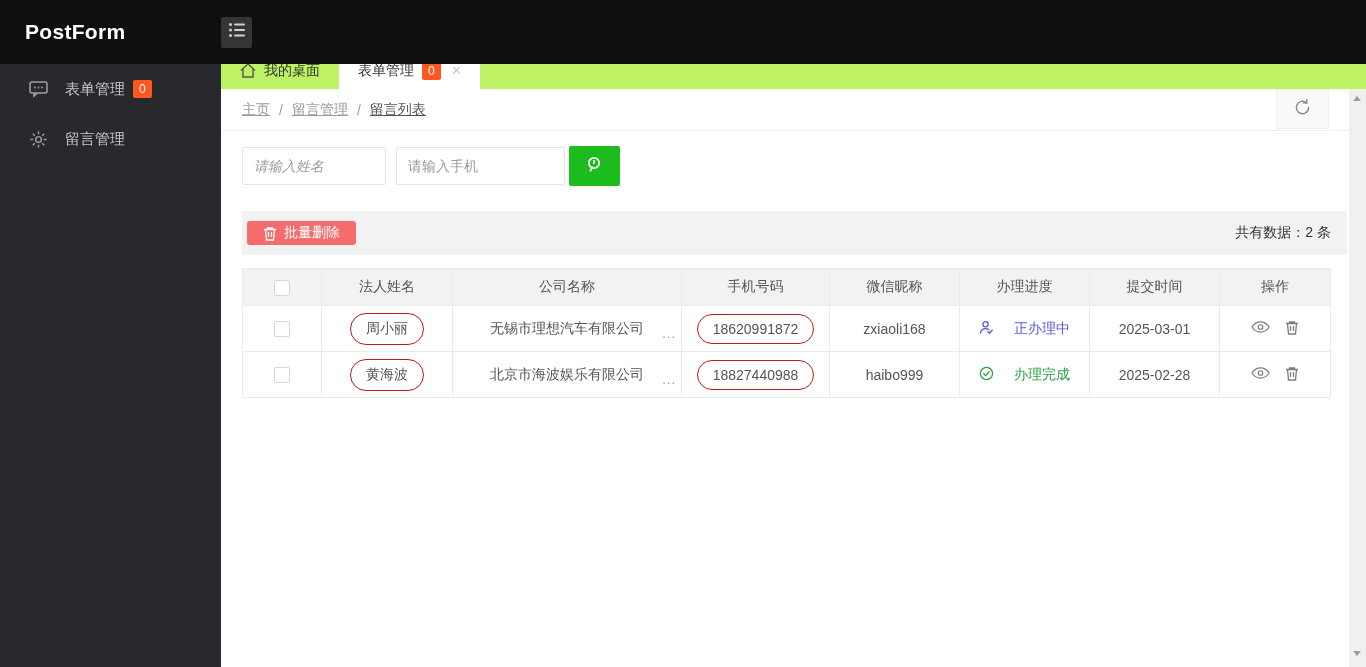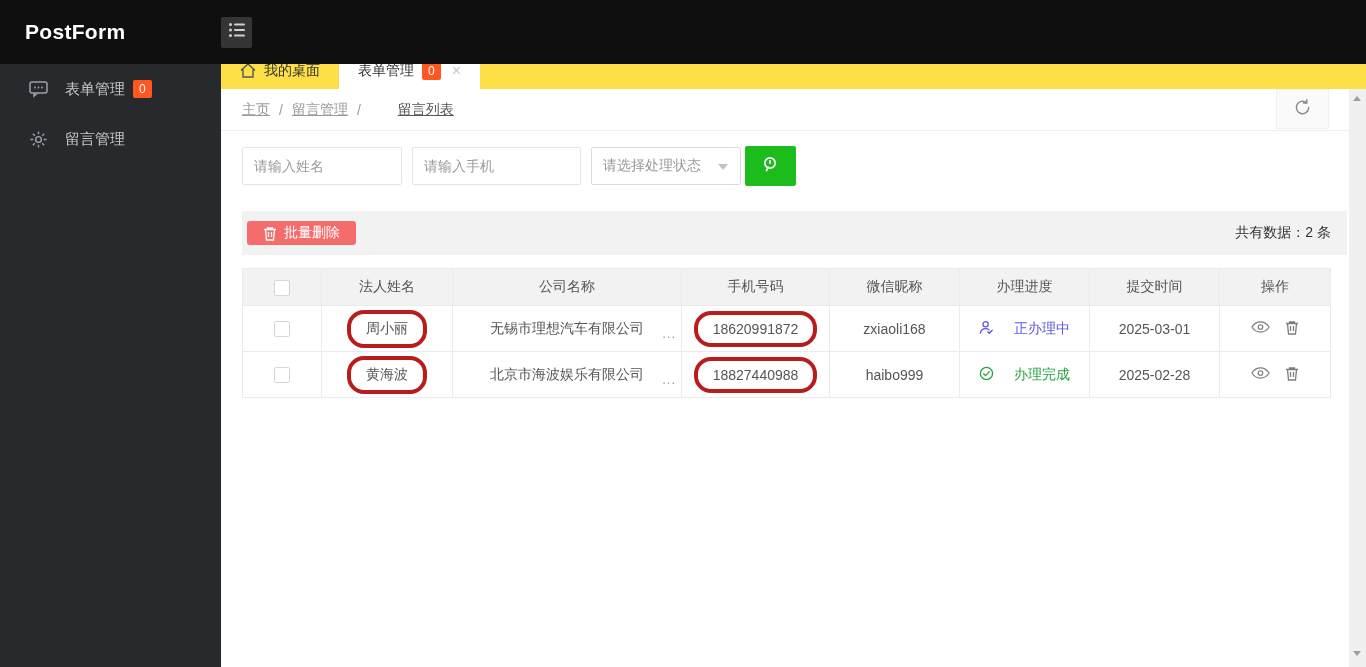--- a/index.html
+++ b/index.html
@@ -23,40 +23,40 @@
   
   .sidebar { position:absolute; top:52px; left:0; width:221px; height:615px; background:#28292c; padding-top:12px; }
   .side-item { height:50px; display:flex; align-items:center; padding-left:29px; color:#c3c6c9;
     font-size:15px; cursor:pointer; }
   .side-item .s-icon { width:19px; height:19px; margin-right:17px; color:#9ca0a5; display:flex; align-items:center; }
   .badge { background:#ff5722; color:#fff; font-size:12px; line-height:16px; padding:1px 6px;
     border-radius:2px; margin-left:8px; }
 
   
   .main { position:absolute; left:221px; top:52px; width:1145px; height:615px; background:#fff; }
-  .tabbar { height:37px; background:#fde047; display:flex; }
+  .tabbar { height:37px; background:#bef264; display:flex; }
   .tab { display:flex; align-items:center; padding:0 19px; font-size:14px; color:#333; cursor:pointer; }
   .tab .h-icon { width:16px; height:15px; margin-right:8px; color:#555; display:flex; }
   .tab.active { background:#fff; }
   .tab-close { color:#c6c6c6; font-size:16px; margin-left:11px; line-height:1; cursor:pointer; }
 
   .crumbbar { height:42px; background:#fff; border-bottom:1px solid #efefef; display:flex;
     align-items:center; padding-left:21px; position:relative; }
   .crumb { font-size:14px; color:#9a9a9a; cursor:pointer;text-decoration:underline; }
   .crumb-sep { font-size:14px; color:#9a9a9a; margin:0 9px; }
-  .crumb.current { color:#555; cursor:default;margin-left:28px; }
+  .crumb.current { color:#555; cursor:default; }
   .refresh-btn { position:absolute; right:37px; top:0; width:53px; height:40px; background:#fafafa;
     border:1px solid #f0f0f0; display:flex; align-items:center; justify-content:center; cursor:pointer; }
 
   .content { padding:15px 19px 0 21px; }
   .search-row { display:flex; align-items:center; }
   .inp { height:38px; border:1px solid #e5e5e5; border-radius:2px; padding:0 11px; font-size:14px;
     color:#666; outline:none; background:#fff; }
   .inp::placeholder { color:#9b9b9b; }
-  .inp-name { width:160px; }
+  .inp-name { width:144px;font-style:italic; }
   .inp-phone { width:169px; margin-left:10px; }
   .selectbox { width:150px; height:38px; border:1px solid #dcdcdc; border-radius:2px; margin-left:10px;
     display:flex; align-items:center; padding:0 11px; color:#999; font-size:14px; background:#fff;
     position:relative; cursor:pointer; }
   .sel-caret { position:absolute; right:12px; top:16px; width:0; height:0;
     border-left:5px solid transparent; border-right:5px solid transparent; border-top:6px solid #c2c2c2; }
   .search-btn { width:51px; height:40px; background:#1cbc1c; border:none; border-radius:2px; margin-left:4px;
     display:flex; align-items:center; justify-content:center; cursor:pointer; }
 
   .toolbar { margin-top:25px; height:44px; background:#f2f2f2; display:flex; align-items:center;
@@ -65,21 +65,21 @@
     font-size:14px; display:flex; align-items:center; cursor:pointer; }
   .del-btn .d-icon { margin-right:7px; display:flex; }
   .total { font-size:14px; color:#333; }
 
   table.tbl { margin-top:13px; width:1088px; border-collapse:collapse; table-layout:fixed; }
   .tbl th, .tbl td { border:1px solid #ebebeb; text-align:center; font-size:14px; color:#555; }
   .tbl th { background:#f2f2f2; height:37px; font-weight:normal; }
   .tbl td { height:46px; background:#fff; }
   .cbx { display:inline-block; width:16px; height:16px; border:1px solid #d6d6d6; border-radius:2px;
     background:#fff; vertical-align:middle; cursor:pointer; }
-  .pill { display:inline-block; border:4px solid #b91c1c; border-radius:17px; padding:6px 15px;
+  .pill { display:inline-block; border:1px solid #b91c1c; border-radius:17px; padding:6px 15px;
     font-size:14px; color:#555; background:#fff; }
   .cell-company { position:relative; }
   .ellipsis { position:absolute; right:5px; bottom:10px; color:#999; font-size:13px; letter-spacing:1px; }
   .status { display:inline-flex; align-items:center; gap:20px; font-size:14px; }
   .status.processing { color:#5857e0; }
   .status.done { color:#27a343; }
   .ops { display:inline-flex; align-items:center; gap:15px; }
   .op-icon { color:#7d7d7d; display:flex; cursor:pointer; }
 
   
@@ -165,24 +165,20 @@
         </svg>
       </span>
     </div>
   </div>
 
   <div class="content">
 
     <div class="search-row">
       <input class="inp inp-name" type="text" placeholder="请输入姓名" style="">
       <input class="inp inp-phone" type="text" placeholder="请输入手机" style="">
-      <div class="selectbox">
-        <span>请选择处理状态</span>
-        <span class="sel-caret"></span>
-      </div>
       <button class="search-btn">
         <span>
           <svg width="20" height="20" viewBox="0 0 20 20" fill="none" stroke="#fff" stroke-width="1.8" stroke-linecap="round">
             <circle cx="9" cy="8" r="5.2"></circle>
             <path d="M5.5 15.5l1.8-3.2"></path>
             <path d="M9 5.8v2.2"></path>
           </svg>
         </span>
       </button>
     </div>

